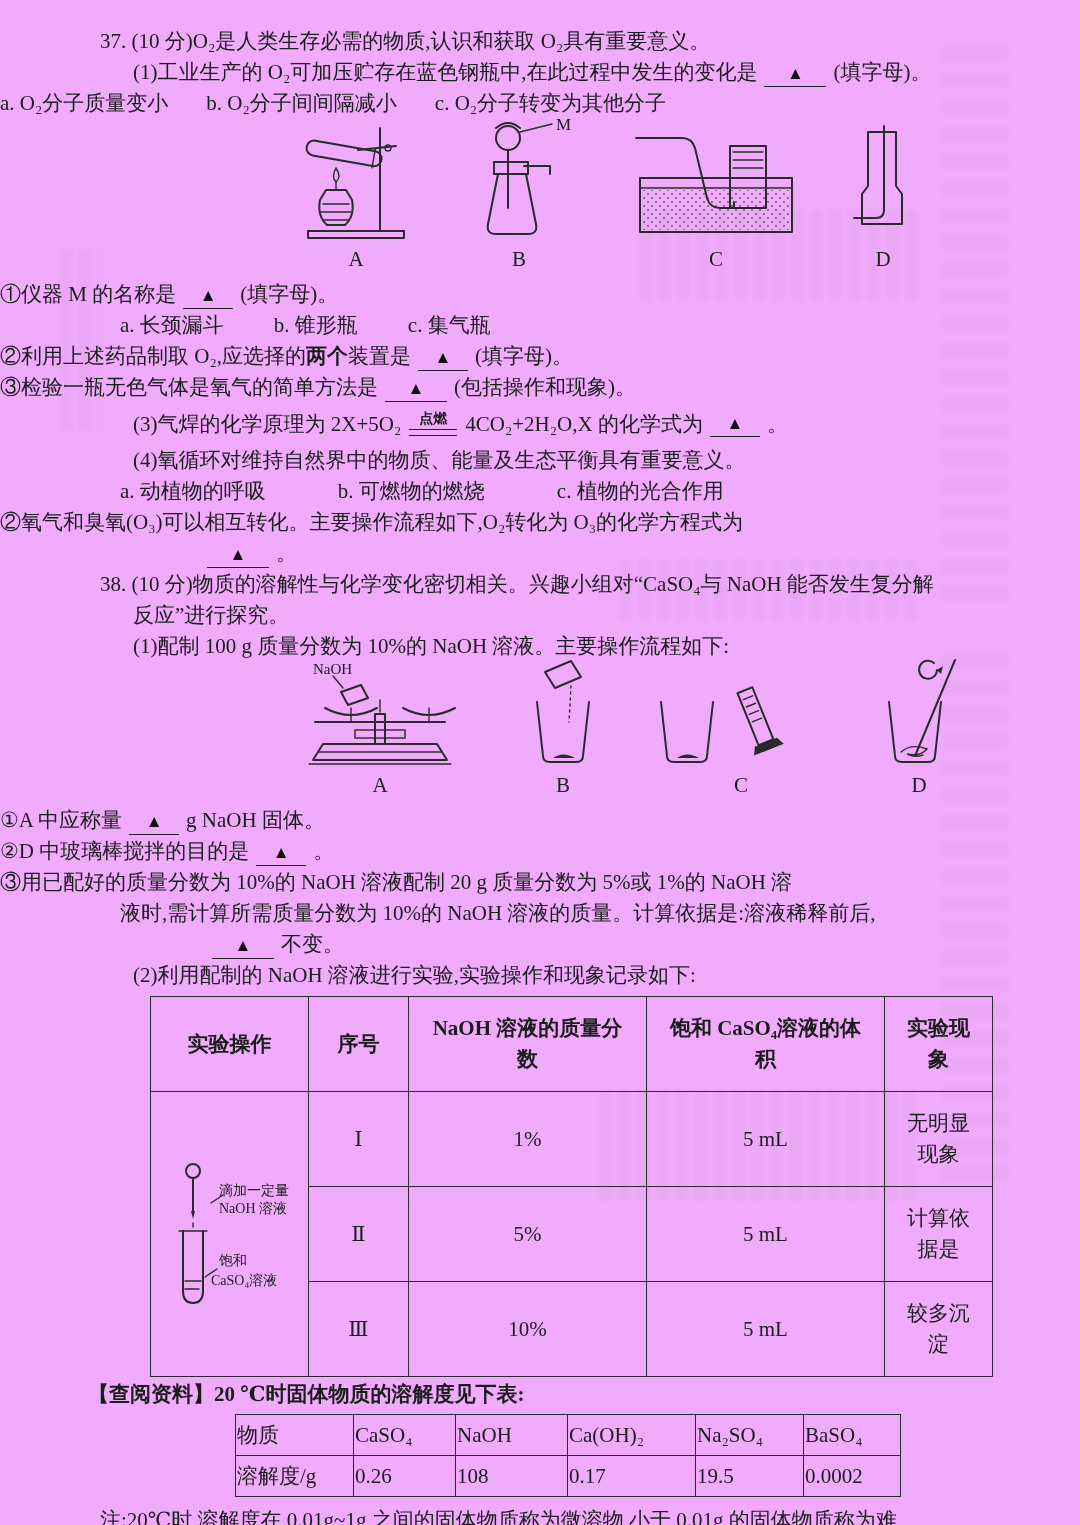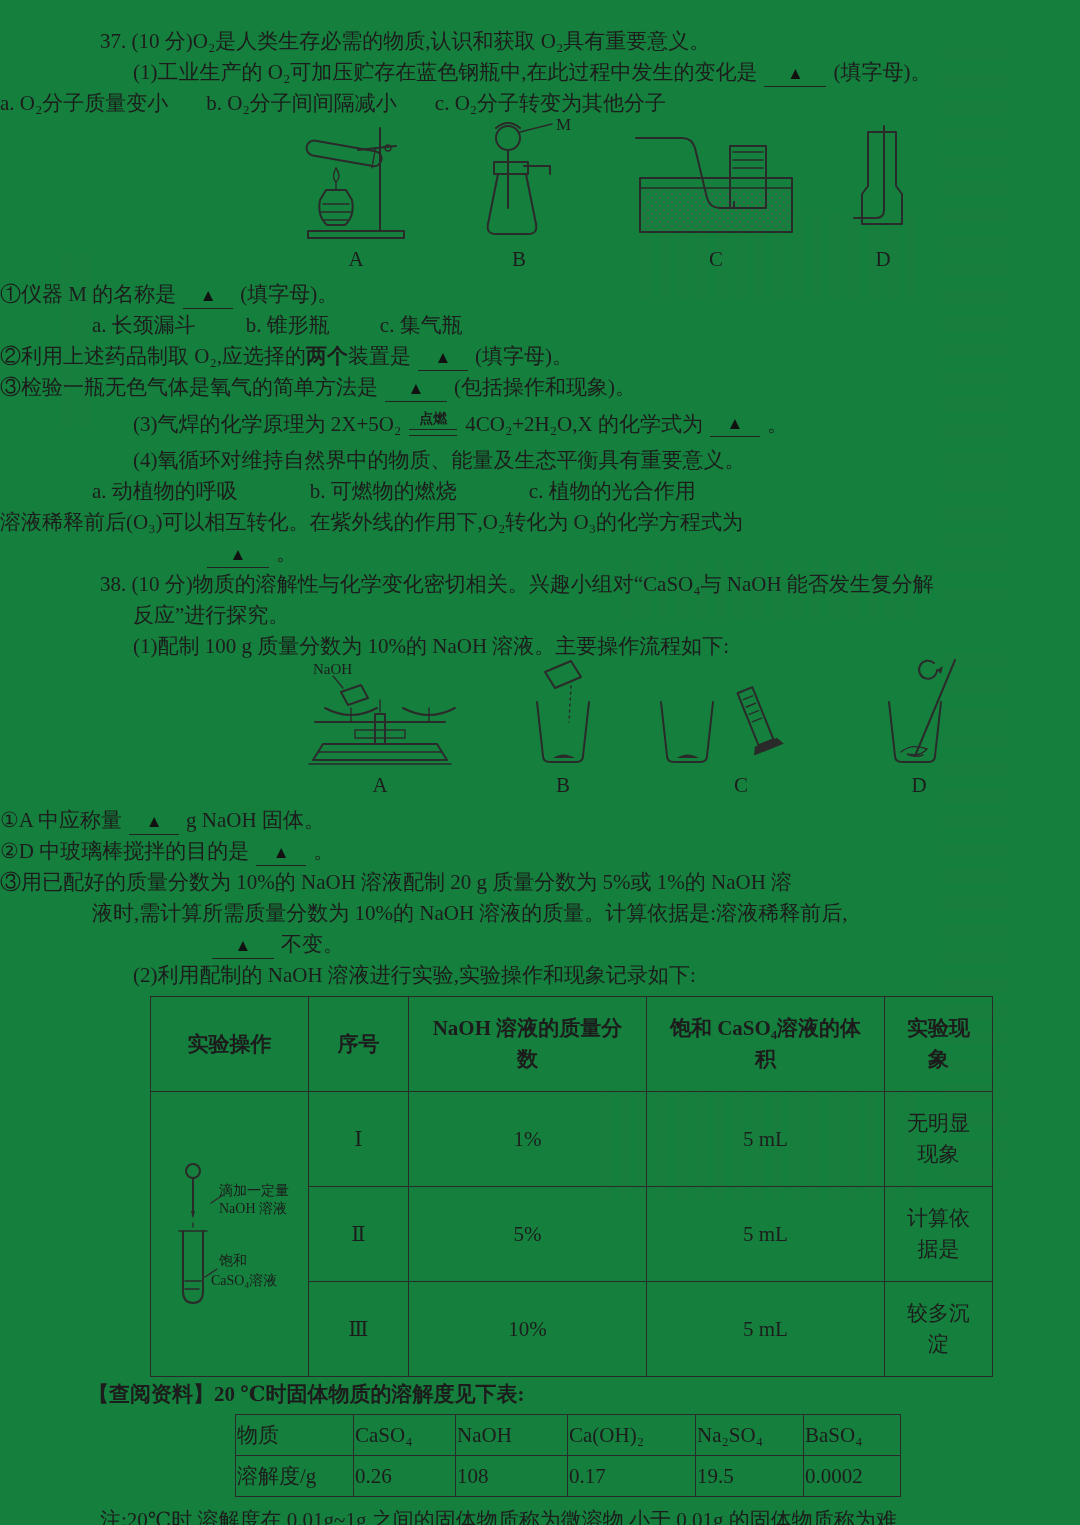--- a/index.html
+++ b/index.html
@@ -1,30 +1,30 @@
 <!DOCTYPE html>
 <html><head>
 <meta charset="utf-8">
 <style>
   html,body{margin:0;padding:0;background:#ffffff;}
   .page{
     position:relative;
     width:1080px;height:1525px;
-    background:#15803d;
+    background:#f0abfc;
     font-family:"Liberation Serif","DejaVu Serif",serif;
     color:#1c1c1c;
     font-size:21px;
     line-height:31px;
     overflow:hidden;
   }
   .line{white-space:nowrap;}
   .l0{padding-left:100px;}
   .l1{padding-left:133px;}
   .l2{}
-  .l3{padding-left:92px;align-items:center;}
+  .l3{padding-left:120px;align-items:center;}
   .b{font-weight:bold;text-align:center;}
   .opts{display:flex;}
   .opts span{display:inline-block;}
   .gap38 span{margin-right:38px;}
   .gap50 span{margin-right:50px;}
   .gap72 span{margin-right:72px;}
   
   .blank{
     display:inline-block;min-width:62px;text-align:center;
     border-bottom:1.6px solid #222;margin:0 7px;
@@ -183,21 +183,21 @@
   </div>
 
 
   <div class="line l3 opts gap72">
     <span>a. 动植物的呼吸</span>
     <span>b. 可燃物的燃烧</span>
     <span>c. 植物的光合作用</span>
   </div>
 
   <div class="line l2">
-    <span>溶液稀释前后(O₃)可以相互转化。在紫外线的作用下,O₂转化为 O₃的化学方程式为</span>
+    <span>②氧气和臭氧(O₃)可以相互转化。主要操作流程如下,O₂转化为 O₃的化学方程式为</span>
   </div>
   <div class="line" style="padding-left:200px;">
     <span class="blank"><span class="tri">▲</span></span><span>。</span>
   </div>
 
   <div class="line l0">
     <span>38. (10 分)物质的溶解性与化学变化密切相关。兴趣小组对“CaSO₄与 NaOH 能否发生复分解</span>
   </div>
   <div class="line l1">
     <span>反应”进行探究。</span>

